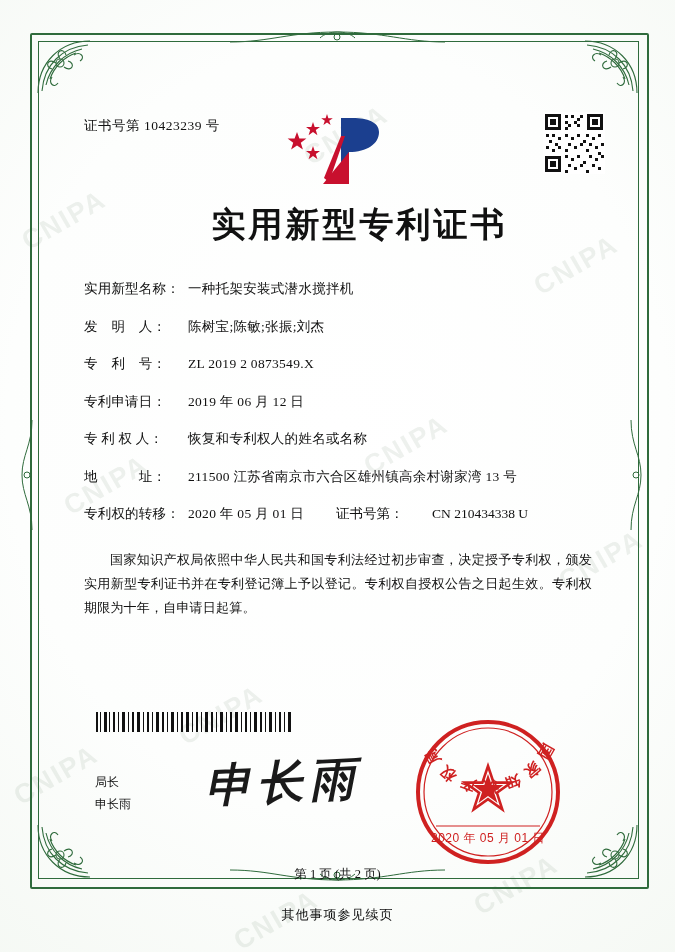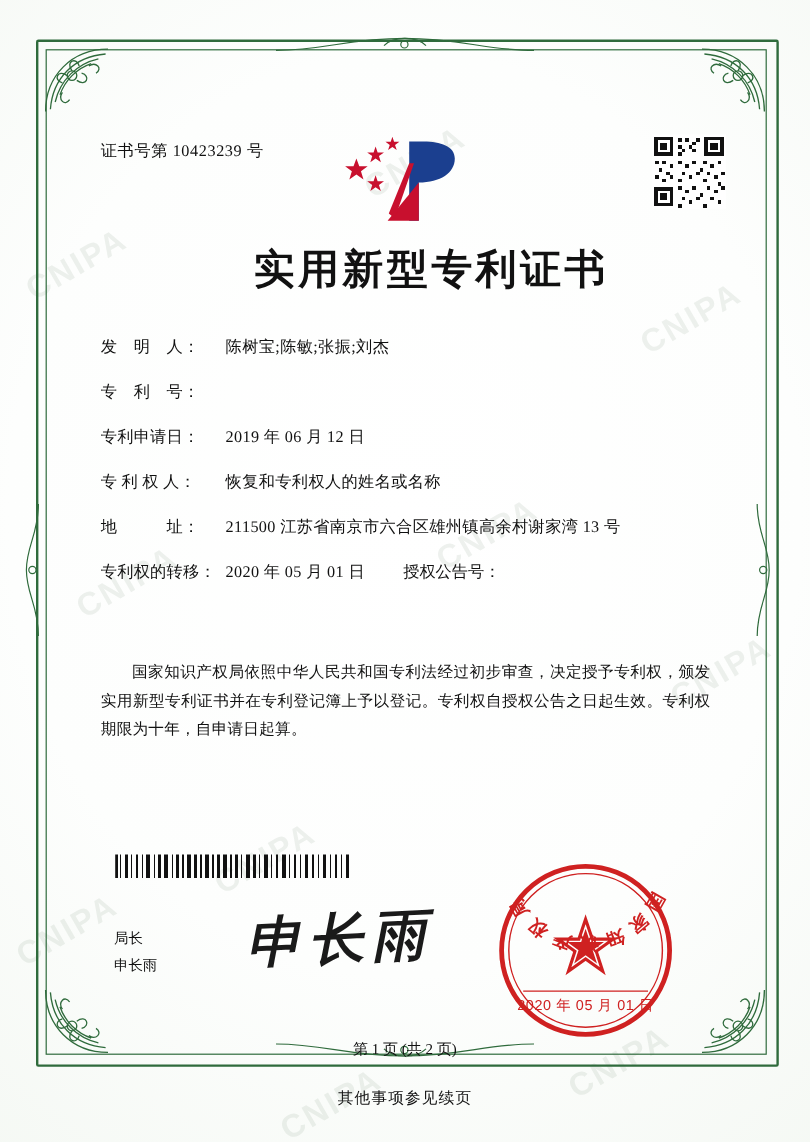--- a/index.html
+++ b/index.html
@@ -399,42 +399,48 @@
         <rect x="55" y="55" width="3" height="3"></rect>
           <rect x="43" y="58" width="3" height="3"></rect>
       </g>
     </svg>
   </div>
 
   <div class="title">实用新型专利证书</div>
 
   <div class="fields">
     <div class="row">
+      <span class="label">实用新型名称：</span>
+      <span class="value">一种托架安装式潜水搅拌机</span>
+    </div>
+    <div class="row">
       <span class="label">发　明　人：</span>
       <span class="value">陈树宝;陈敏;张振;刘杰</span>
     </div>
     <div class="row">
       <span class="label">专　利　号：</span>
+      <span class="value">ZL 2019 2 0873549.X</span>
     </div>
     <div class="row">
       <span class="label">专利申请日：</span>
       <span class="value">2019 年 06 月 12 日</span>
     </div>
     <div class="row">
       <span class="label">专 利 权 人：</span>
       <span class="value">恢复和专利权人的姓名或名称</span>
     </div>
     <div class="row">
       <span class="label">地　　　址：</span>
       <span class="value">211500 江苏省南京市六合区雄州镇高余村谢家湾 13 号</span>
     </div>
     <div class="row split">
       <span class="label">专利权的转移：</span>
       <span class="value">2020 年 05 月 01 日</span>
-      <span class="label2">授权公告号：</span>
+      <span class="label2">证书号第：</span>
+      <span class="value2">CN 210434338 U</span>
     </div>
   </div>
 
   <div class="para para1">国家知识产权局依照中华人民共和国专利法经过初步审查，决定授予专利权，颁发实用新型专利证书并在专利登记簿上予以登记。专利权自授权公告之日起生效。专利权期限为十年，自申请日起算。</div>
 
   <div class="barcode">
     <svg width="196" height="20" viewBox="0 0 196 20" shape-rendering="crispEdges">
       <g fill="#111111">
         <rect x="0" y="0" width="2" height="20"></rect>
           <rect x="4" y="0" width="1" height="20"></rect>

